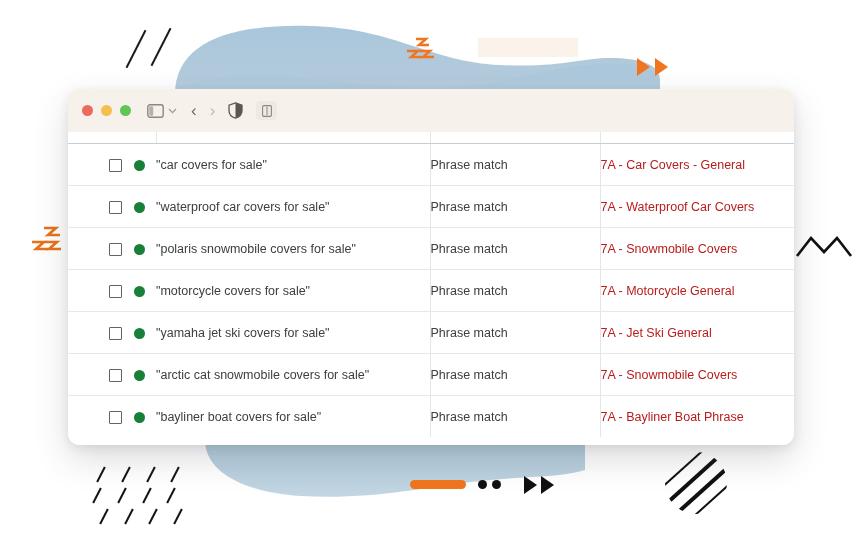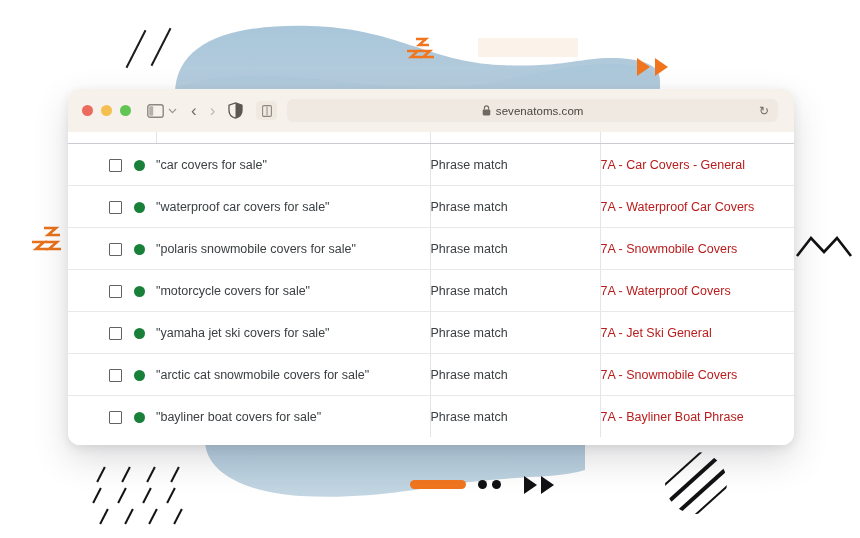--- a/index.html
+++ b/index.html
@@ -369,32 +369,20 @@
       </svg>
     </span>
 
     <span class="reader-box">
       <svg width="10" height="12" viewBox="0 0 10 12">
         <rect x="0.6" y="0.6" width="8.8" height="10.8" rx="1.2" fill="none" stroke="#8c8880" stroke-width="1.1"></rect>
         <line x1="5" y1="1.6" x2="5" y2="10.4" stroke="#8c8880" stroke-width="1"></line>
       </svg>
     </span>
 
-    <div class="urlbar">
-      <span class="url-inner">
-        <span>
-          <svg width="9" height="11" viewBox="0 0 9 11">
-            <rect x="0.7" y="4.4" width="7.6" height="6" rx="1.1" fill="#6e6a63"></rect>
-            <path d="M2.4 4.4 V3 a2.1 2.1 0 0 1 4.2 0 V4.4" fill="none" stroke="#6e6a63" stroke-width="1.1"></path>
-          </svg>
-        </span>
-        <span class="url-text">sevenatoms.com</span>
-      </span>
-      <span class="reload">↻</span>
-    </div>
   </div>
 
   <div class="page">
     <table class="kw">
       <colgroup>
         <col class="c-check">
           <col class="c-status">
           <col class="c-kw">
           <col class="c-match">
           <col class="c-group">
@@ -425,21 +413,21 @@
           <td class="cell-status"><span class="status-dot"></span></td>
           <td class="cell-kw"><span class="kw-text">"polaris snowmobile covers for sale"</span></td>
           <td class="cell-match">Phrase match</td>
           <td class="cell-group"><a class="group-link" href="#">7A - Snowmobile Covers</a></td>
         </tr>
         <tr class="row">
           <td class="cell-check"><span class="checkbox"></span></td>
           <td class="cell-status"><span class="status-dot"></span></td>
           <td class="cell-kw"><span class="kw-text">"motorcycle covers for sale"</span></td>
           <td class="cell-match">Phrase match</td>
-          <td class="cell-group"><a class="group-link" href="#">7A - Waterproof Covers</a></td>
+          <td class="cell-group"><a class="group-link" href="#">7A - Motorcycle General</a></td>
         </tr>
         <tr class="row">
           <td class="cell-check"><span class="checkbox"></span></td>
           <td class="cell-status"><span class="status-dot"></span></td>
           <td class="cell-kw"><span class="kw-text">"yamaha jet ski covers for sale"</span></td>
           <td class="cell-match">Phrase match</td>
           <td class="cell-group"><a class="group-link" href="#">7A - Jet Ski General</a></td>
         </tr>
         <tr class="row">
           <td class="cell-check"><span class="checkbox"></span></td>

